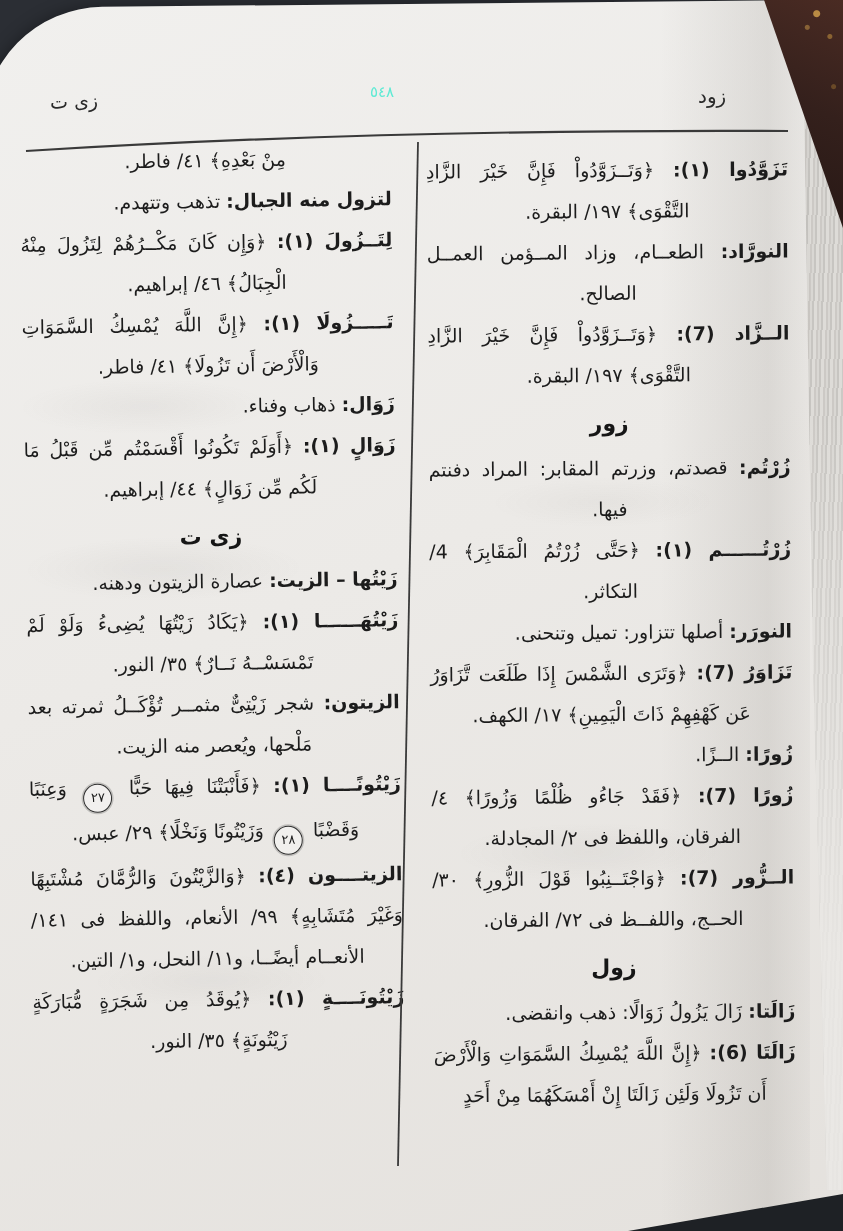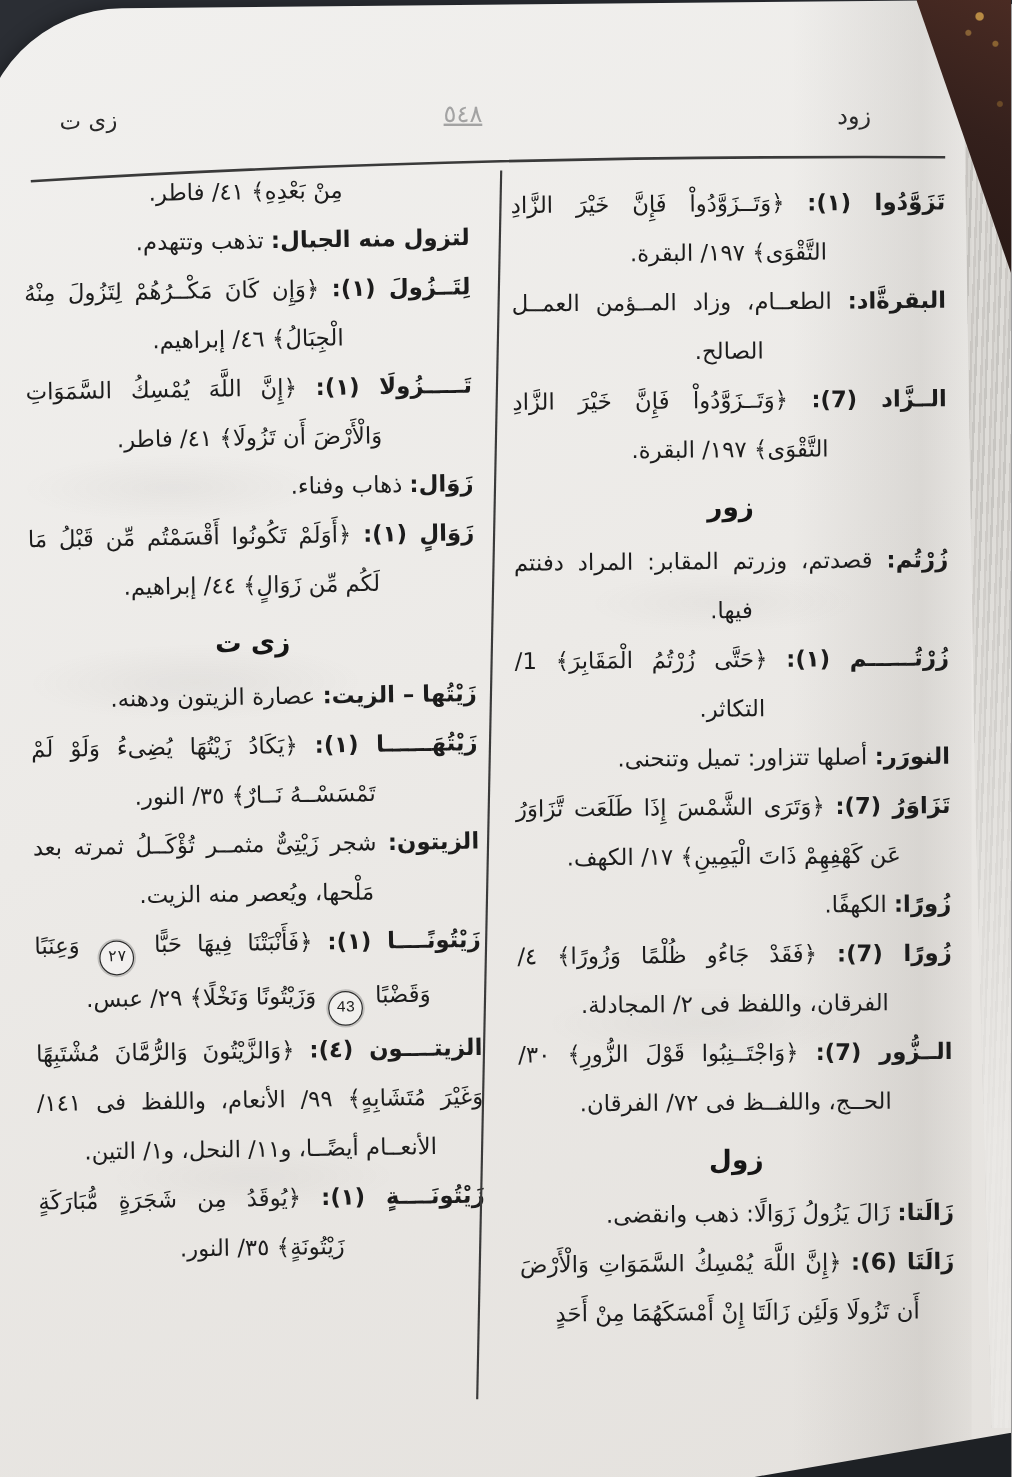--- a/index.html
+++ b/index.html
@@ -53,41 +53,41 @@
   }
   .curve-shade{
     position:absolute;top:0;left:660px;width:150px;height:1231px;z-index:2;pointer-events:none;
     background:linear-gradient(90deg,rgba(110,105,98,0) 0%,rgba(110,105,98,.14) 72%,rgba(110,105,98,.04) 100%);
   }
   
   .content{position:absolute;inset:0;z-index:4;color:#1d1d1d;}
   .runhead{position:absolute;font-size:20px;color:#2a2a2a;}
   .runhead-right{top:84px;left:698px;letter-spacing:5px;}
   .runhead-left{top:90px;left:50px;letter-spacing:4px;font-size:19px;transform:rotate(-2deg);}
-  .pagenum{position:absolute;top:83px;left:370px;font-size:20px;letter-spacing:3px;color:#a3a3a3;text-decoration:underline;}
+  .pagenum{position:absolute;top:83px;left:370px;font-size:15px;letter-spacing:3px;color:#5eead4;}
   svg.rules{position:absolute;top:0;left:0;z-index:4;pointer-events:none;}
   .col{
     position:absolute;direction:rtl;font-size:19px;line-height:41px;
     text-align:justify;color:#1c1c1c;
   }
   .col-right{top:150px;left:430px;width:362px;transform:rotate(-0.5deg);}
   .col-left{top:140px;left:26px;width:372px;transform:rotate(-0.9deg);}
   .entry{margin:0;text-align:justify;text-align-last:center;}
   .entry.single{text-align-last:right;}
   .entry.cont{text-align:center;text-align-last:center;}
   .hw{font-weight:bold;}
   h2.section{
     margin:6px 0 2px;font-size:22px;font-weight:bold;text-align:center;text-align-last:center;
     letter-spacing:9px;line-height:44px;color:#161616;
   }
   .vc{
     display:inline-block;width:27px;height:27px;border:1.5px solid #2d2d2d;border-radius:50%;
     box-shadow:0 0 0 1.5px rgba(45,45,45,.22);
     font-size:13px;line-height:26px;text-align:center;text-align-last:center;
-    vertical-align:-7px;margin:0 4px;font-weight:normal;background:rgba(255,255,255,.35);font-family:Liberation Mono, monospace;
+    vertical-align:-7px;margin:0 4px;font-weight:normal;background:rgba(255,255,255,.35);
   }
 </style>
 </head>
 <body>
 
 <div class="photo">
   <div class="page"></div>
   <div class="fore-edge"></div>
   <div class="curve-shade"></div>
   <div class="fabric-corner"></div>
@@ -99,45 +99,45 @@
     <span class="pagenum">٥٤٨</span>
     <span class="runhead runhead-left">زى ت</span>
 
     <svg class="rules" width="843" height="1231" viewBox="0 0 843 1231">
       <path d="M 26 151 Q 380 129 788 131" fill="none" stroke="#3a3a3a" stroke-width="2.2"></path>
       <path d="M 418 142 L 398 1166" fill="none" stroke="#3a3a3a" stroke-width="1.8"></path>
     </svg>
 
     <div class="col col-right">
       <p class="entry"><b class="hw">تَزَوَّدُوا (١):</b> <span>﴿وَتَــزَوَّدُواْ فَإِنَّ خَيْرَ الزَّادِ التَّقْوَى﴾ ١٩٧/ البقرة.</span></p>
-      <p class="entry"><b class="hw">البقرةَّاد:</b> <span>الطعــام، وزاد المــؤمن العمــل الصالح.</span></p>
+      <p class="entry"><b class="hw">النورَّاد:</b> <span>الطعــام، وزاد المــؤمن العمــل الصالح.</span></p>
       <p class="entry"><b class="hw">الــزَّاد (7):</b> <span>﴿وَتَــزَوَّدُواْ فَإِنَّ خَيْرَ الزَّادِ التَّقْوَى﴾ ١٩٧/ البقرة.</span></p>
       <h2 class="section">زور</h2>
       <p class="entry"><b class="hw">زُرْتُم:</b> <span>قصدتم، وزرتم المقابر: المراد دفنتم فيها.</span></p>
-      <p class="entry"><b class="hw">زُرْتُــــــم (١):</b> <span>﴿حَتَّى زُرْتُمُ الْمَقَابِرَ﴾ 1/ التكاثر.</span></p>
+      <p class="entry"><b class="hw">زُرْتُــــــم (١):</b> <span>﴿حَتَّى زُرْتُمُ الْمَقَابِرَ﴾ 4/ التكاثر.</span></p>
       <p class="entry single"><b class="hw">النورَر:</b> <span>أصلها تتزاور: تميل وتنحنى.</span></p>
       <p class="entry"><b class="hw">تَزَاوَرُ (7):</b> <span>﴿وَتَرَى الشَّمْسَ إِذَا طَلَعَت تَّزَاوَرُ عَن كَهْفِهِمْ ذَاتَ الْيَمِينِ﴾ ١٧/ الكهف.</span></p>
-      <p class="entry single"><b class="hw">زُورًا:</b> <span>الكهفًا.</span></p>
+      <p class="entry single"><b class="hw">زُورًا:</b> <span>الــزًا.</span></p>
       <p class="entry"><b class="hw">زُورًا (7):</b> <span>﴿فَقَدْ جَاءُو ظُلْمًا وَزُورًا﴾ ٤/ الفرقان، واللفظ فى ٢/ المجادلة.</span></p>
       <p class="entry"><b class="hw">الــزُّور (7):</b> <span>﴿وَاجْتَــنِبُوا قَوْلَ الزُّورِ﴾ ٣٠/ الحــج، واللفــظ فى ٧٢/ الفرقان.</span></p>
       <h2 class="section">زول</h2>
       <p class="entry single"><b class="hw">زَالَتا:</b> <span>زَالَ يَزُولُ زَوَالًا: ذهب وانقضى.</span></p>
       <p class="entry"><b class="hw">زَالَتَا (6):</b> <span>﴿إِنَّ اللَّهَ يُمْسِكُ السَّمَوَاتِ وَالْأَرْضَ أَن تَزُولَا وَلَئِن زَالَتَا إِنْ أَمْسَكَهُمَا مِنْ أَحَدٍ</span></p>
     </div>
 
     <div class="col col-left">
       <p class="entry cont"><span>مِنْ بَعْدِهِ﴾ ٤١/ فاطر.</span></p>
       <p class="entry single"><b class="hw">لتزول منه الجبال:</b> <span>تذهب وتتهدم.</span></p>
       <p class="entry"><b class="hw">لِتَــزُولَ (١):</b> <span>﴿وَإِن كَانَ مَكْــرُهُمْ لِتَزُولَ مِنْهُ الْجِبَالُ﴾ ٤٦/ إبراهيم.</span></p>
       <p class="entry"><b class="hw">تَـــــزُولَا (١):</b> <span>﴿إِنَّ اللَّهَ يُمْسِكُ السَّمَوَاتِ وَالْأَرْضَ أَن تَزُولَا﴾ ٤١/ فاطر.</span></p>
       <p class="entry single"><b class="hw">زَوَال:</b> <span>ذهاب وفناء.</span></p>
       <p class="entry"><b class="hw">زَوَالٍ (١):</b> <span>﴿أَوَلَمْ تَكُونُوا أَقْسَمْتُم مِّن قَبْلُ مَا لَكُم مِّن زَوَالٍ﴾ ٤٤/ إبراهيم.</span></p>
       <h2 class="section">زى ت</h2>
       <p class="entry single"><b class="hw">زَيْتُها – الزيت:</b> <span>عصارة الزيتون ودهنه.</span></p>
       <p class="entry"><b class="hw">زَيْتُهَــــــا (١):</b> <span>﴿يَكَادُ زَيْتُهَا يُضِىءُ وَلَوْ لَمْ تَمْسَسْــهُ نَــارٌ﴾ ٣٥/ النور.</span></p>
       <p class="entry"><b class="hw">الزيتون:</b> <span>شجر زَيْتِىٌّ مثمــر تُؤْكَــلُ ثمرته بعد مَلْحها، ويُعصر منه الزيت.</span></p>
-      <p class="entry"><b class="hw">زَيْتُونًــــا (١):</b> <span>﴿فَأَنْبَتْنَا فِيهَا حَبًّا</span> <span class="vc">٢٧</span> <span>وَعِنَبًا وَقَضْبًا</span> <span class="vc">43</span> <span>وَزَيْتُونًا وَنَخْلًا﴾ ٢٩/ عبس.</span></p>
+      <p class="entry"><b class="hw">زَيْتُونًــــا (١):</b> <span>﴿فَأَنْبَتْنَا فِيهَا حَبًّا</span> <span class="vc">٢٧</span> <span>وَعِنَبًا وَقَضْبًا</span> <span class="vc">٢٨</span> <span>وَزَيْتُونًا وَنَخْلًا﴾ ٢٩/ عبس.</span></p>
       <p class="entry"><b class="hw">الزيتــــون (٤):</b> <span>﴿وَالزَّيْتُونَ وَالرُّمَّانَ مُشْتَبِهًا وَغَيْرَ مُتَشَابِهٍ﴾ ٩٩/ الأنعام، واللفظ فى ١٤١/ الأنعــام أيضًــا، و١١/ النحل، و١/ التين.</span></p>
       <p class="entry"><b class="hw">زَيْتُونَــــةٍ (١):</b> <span>﴿يُوقَدُ مِن شَجَرَةٍ مُّبَارَكَةٍ زَيْتُونَةٍ﴾ ٣٥/ النور.</span></p>
     </div>
 
   </div>
 </div>
 
 </body></html>

